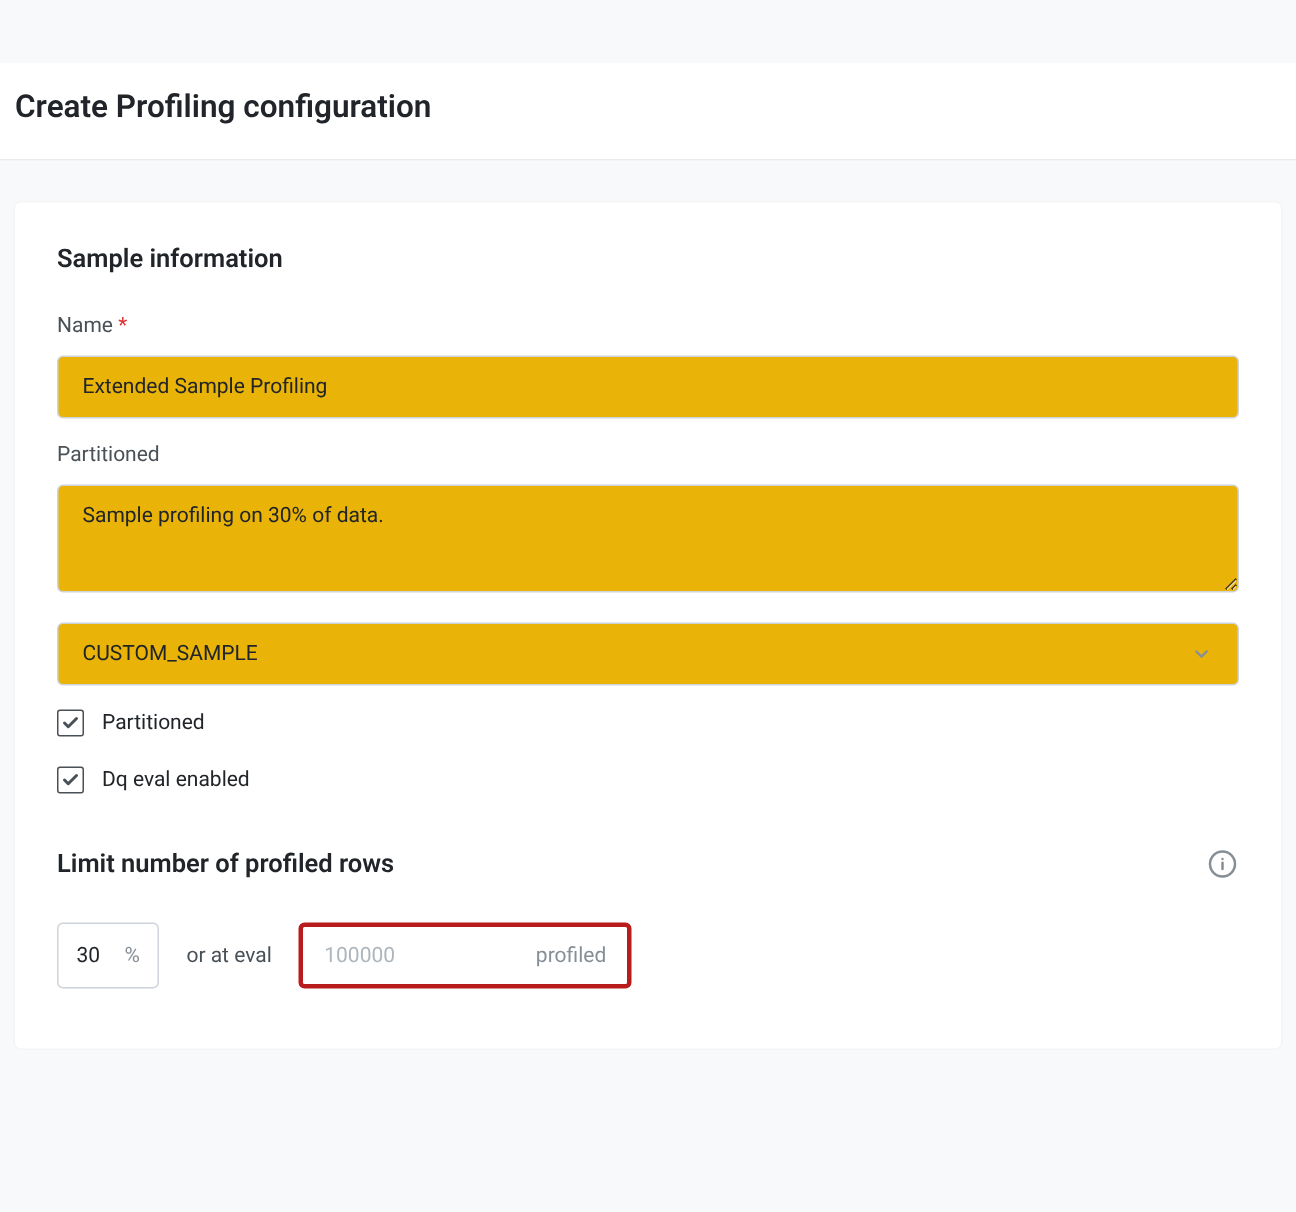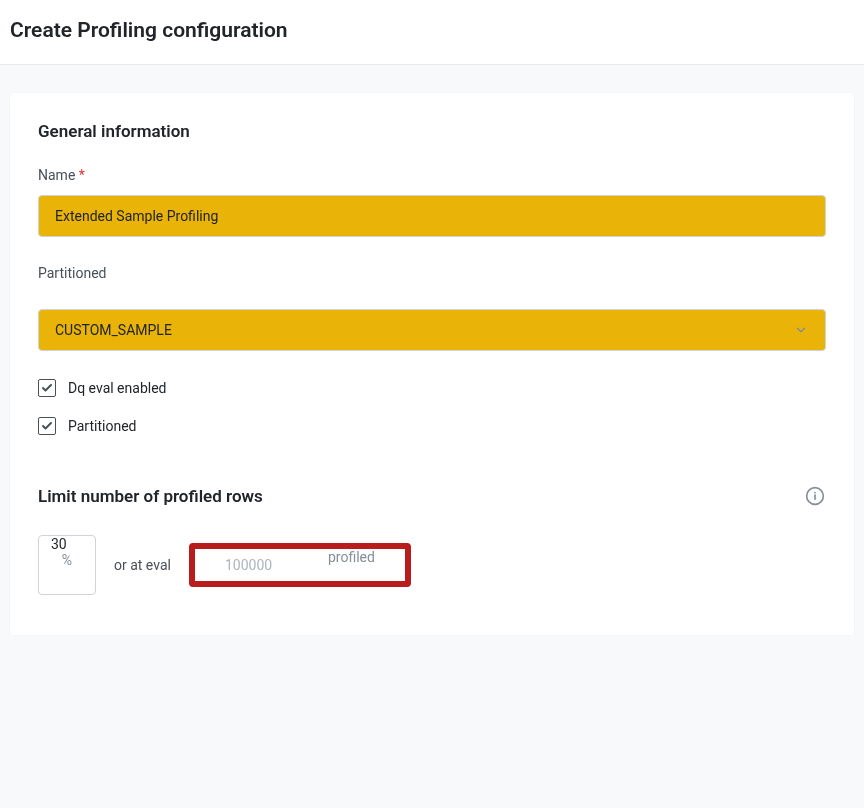--- a/index.html
+++ b/index.html
@@ -6,20 +6,21 @@
   body {
     font-family: -apple-system, BlinkMacSystemFont, "Segoe UI", Roboto, Arial, sans-serif;
     background: #f8f9fa;
     color: #212529;
     font-size: 14px;
   }
   .page-header {
     background: #fff;
     padding: 18px 10px 22px 10px;
     border-bottom: 1px solid #e9ecef;
+    margin-top: 42px;
   }
   .page-title {
     font-size: 21px;
     font-weight: 600;
     color: #212529;
   }
   .content {
     padding: 28px 10px 10px 10px;
   }
   .card {
@@ -28,21 +29,21 @@
     padding: 28px 28px 40px 28px;
     box-shadow: 0 0 0 1px rgba(0,0,0,0.02);
   }
   .section-title {
     font-size: 17px;
     font-weight: 600;
     color: #212529;
     margin-bottom: 26px;
   }
   .field {
-    margin-bottom: 28px;
+    margin-bottom: 16px;
   }
   .field-label {
     display: block;
     font-size: 14px;
     color: #495057;
     margin-bottom: 12px;
   }
   .required {
     color: #e03131;
   }
@@ -100,21 +101,21 @@
     width: 12px;
     height: 12px;
     color: #495057;
   }
   .checkbox svg { display: none; }
   .checkbox-label {
     font-size: 14px;
     color: #212529;
   }
   .limit-section {
-    margin-top: 50px;
+    margin-top: 36px;
   }
   .limit-header {
     display: flex;
     justify-content: space-between;
     align-items: center;
     margin-bottom: 28px;
   }
   .limit-title {
     font-size: 17px;
     font-weight: 600;
@@ -133,44 +134,44 @@
     display: flex;
     align-items: center;
     gap: 18px;
   }
   .small-input-group {
     display: flex;
     align-items: center;
     border: 1px solid #ced4da;
     border-radius: 4px;
     padding: 0 12px;
-    height: 60px;
-    flex-direction: column;
+    height: 44px;
   }
   .small-input {
     border: none;
     width: 32px;
     font-size: 14px;
     color: #212529;
     font-family: inherit;
     text-align: left;
   }
   .unit {
     color: #868e96;
     font-size: 14px;
   }
   .or-text {
     color: #495057;
     font-size: 14px;
   }
   .records-input-group {
     display: flex;
-    border: 6px solid #b91c1c;
-    border-radius: 4px;
-    padding: 0 30px;
+    align-items: center;
+    border: 3px solid #b91c1c;
+    border-radius: 4px;
+    padding: 0 14px;
     height: 44px;
     width: 222px;
   }
   .records-input {
     border: none;
     flex: 1;
     font-size: 14px;
     color: #212529;
     font-family: inherit;
     min-width: 0;
@@ -186,61 +187,62 @@
 </head>
 <body>
 
 <div class="page-header">
   <h1 class="page-title">Create Profiling configuration</h1>
 </div>
 
 <div class="content">
   <div class="card">
 
-    <h2 class="section-title">General information</h2>
+    <h2 class="section-title">Sample information</h2>
 
     <div class="field">
       <label class="field-label">
         <span>Name</span>
         <span class="required"> *</span>
       </label>
       <input type="text" class="text-input" value="Extended Sample Profiling" style="">
     </div>
 
     <div class="field">
       <label class="field-label">Partitioned</label>
+      <textarea class="textarea-input" style="">Sample profiling on 30% of data.</textarea>
     </div>
 
     <div class="field">
       <div class="select-wrapper">
         <div class="select-input">CUSTOM_SAMPLE</div>
         <span class="select-chevron">
           <svg viewBox="0 0 24 24" fill="none" stroke="currentColor" stroke-width="2.5" stroke-linecap="round" stroke-linejoin="round">
               <polyline points="6 9 12 15 18 9"></polyline>
             </svg>
         </span>
       </div>
     </div>
 
     <div class="checkbox-row">
       <div class="checkbox checked">
         <svg viewBox="0 0 24 24" fill="none" stroke="currentColor" stroke-width="4" stroke-linecap="round" stroke-linejoin="round">
             <polyline points="20 6 9 17 4 12"></polyline>
           </svg>
       </div>
-      <span class="checkbox-label">Dq eval enabled</span>
+      <span class="checkbox-label">Partitioned</span>
     </div>
 
     <div class="checkbox-row">
       <div class="checkbox checked">
         <svg viewBox="0 0 24 24" fill="none" stroke="currentColor" stroke-width="4" stroke-linecap="round" stroke-linejoin="round">
             <polyline points="20 6 9 17 4 12"></polyline>
           </svg>
       </div>
-      <span class="checkbox-label">Partitioned</span>
+      <span class="checkbox-label">Dq eval enabled</span>
     </div>
 
     <div class="limit-section">
       <div class="limit-header">
         <h2 class="limit-title">Limit number of profiled rows</h2>
         <div class="info-icon-wrap">
           <svg width="20" height="20" viewBox="0 0 24 24" fill="none" stroke="currentColor" stroke-width="2" stroke-linecap="round" stroke-linejoin="round">
             <circle cx="12" cy="12" r="10"></circle>
             <line x1="12" y1="16" x2="12" y2="11"></line>
             <circle cx="12" cy="8" r="1" fill="currentColor" stroke="none"></circle>

